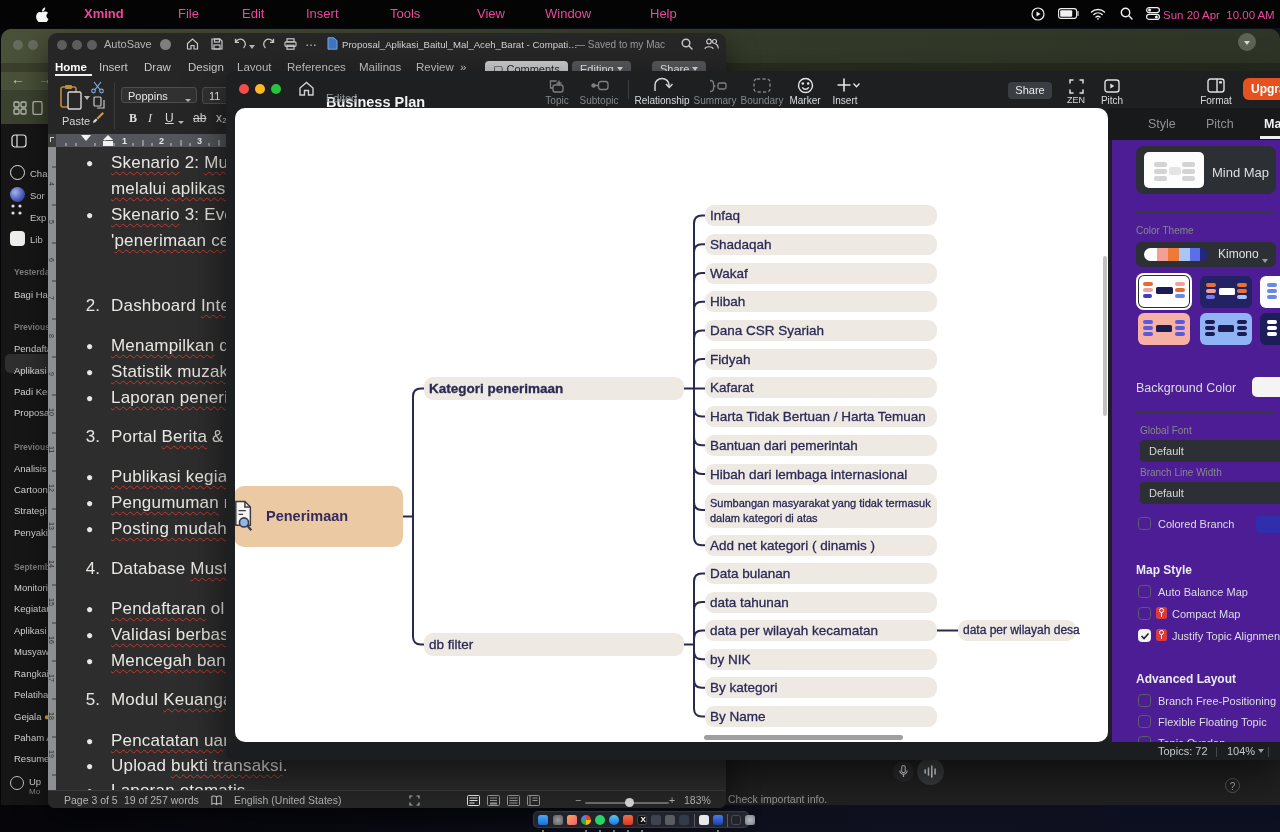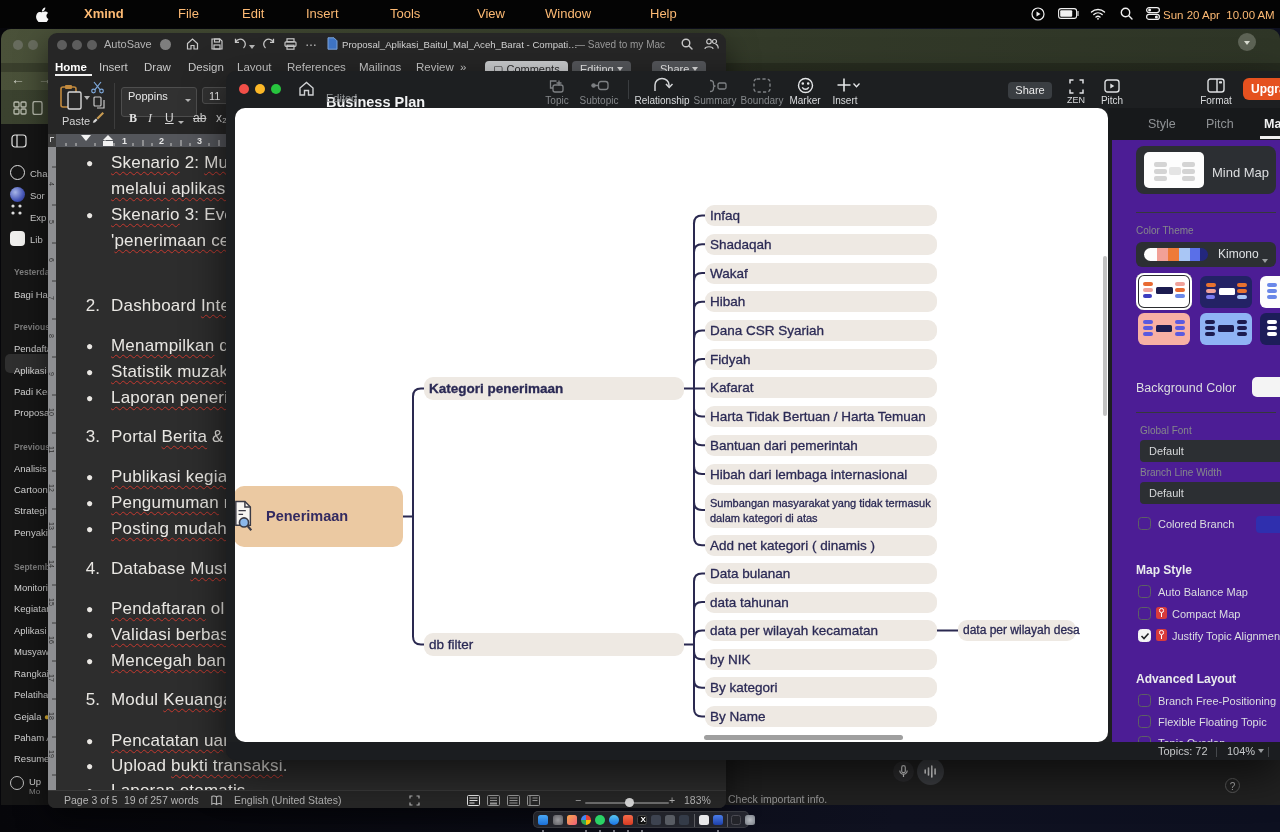--- a/index.html
+++ b/index.html
@@ -1,20 +1,20 @@
 <!DOCTYPE html>
 <html><head>
 <meta charset="utf-8">
 <style>
   * { margin:0; padding:0; box-sizing:border-box; }
   html,body { width:1280px; height:832px; overflow:hidden; background:#08090f; font-family:"Liberation Sans", sans-serif; }
   .abs { position:absolute; }
   #stage { position:relative; width:1280px; height:832px; background:linear-gradient(90deg,#06060a,#0f1120 70%,#0d1020); }
   
-  #menubar { position:absolute; left:0; top:0; width:1280px; height:28px; background:#040404; color:#fdba74; font-size:13px;padding-left:6px; }
+  #menubar { position:absolute; left:0; top:0; width:1280px; height:28px; background:#040404; color:#ec4899; font-size:13px;padding-left:6px; }
   #menubar span { position:absolute; top:7px; line-height:14px; white-space:nowrap; }
   .tri { display:inline-block; width:0; height:0; border-left:3.5px solid transparent; border-right:3.5px solid transparent; border-top:4.5px solid #b5b5b5; vertical-align:2px; }
   
   #cgpt { position:absolute; left:1px; top:29px; width:1279px; height:776px; background:#1e1e1e; border-radius:10px 10px 0 0; overflow:hidden; }
   .cg-green { position:absolute; left:0; top:0; width:100%; height:61px; background:linear-gradient(90deg,#4a5139 0%,#424a33 20%,#333a29 60%,#2e3526 100%); }
   .cg-green2 { position:absolute; left:0; top:61px; width:100%; height:34px; background:linear-gradient(90deg,#3b422f,#2a3023); }
   .cg-side { position:absolute; left:0; top:95px; width:54px; height:681px; background:#161616; }
   .cg-item { position:absolute; left:13px; color:#d6d6d6; font-size:9.5px; white-space:nowrap; }
   .cg-head { position:absolute; left:13px; color:#7f7f7f; font-size:8.5px; font-weight:bold; white-space:nowrap; }
   
@@ -208,21 +208,21 @@
         </svg>
       <svg class="abs" style="left:45px;top:18px;" width="12" height="13" viewBox="0 0 12 13" fill="none" stroke="#c9c9c9" stroke-width="1.2">
           <rect x="1" y="1" width="7" height="9" rx="1"></rect>
           <path d="M4 12 h7 V4"></path>
         </svg>
       <svg class="abs" style="left:44px;top:33px;" width="13" height="13" viewBox="0 0 13 13">
           <path d="M10.5 1 L12 2.5 L6 8.5 L4.5 7 Z" fill="#c89b52"></path>
           <path d="M4 7.5 L5.5 9 L3 11.5 L0.8 11.8 L1.5 9.8 Z" fill="#d8d8d8"></path>
         </svg>
       <div class="abs" style="left:66px;top:5px;width:1px;height:46px;background:#3d3d3d;"></div>
-      <div class="abs" style="left:73px;top:9px;width:76px;height:30px;background:#313131;border:1px solid #4e4e4e;border-radius:3px;">
+      <div class="abs" style="left:73px;top:9px;width:76px;height:16px;background:#313131;border:1px solid #4e4e4e;border-radius:3px;">
         <span class="abs" style="left:6px;top:2px;color:#e8e8e8;font-size:11px;">Poppins</span>
         <span class="abs" style="left:63px;top:6px;"><i class="tri" style="border-left-width:3px;border-right-width:3px;border-top-width:3.5px;"></i></span>
       </div>
       <div class="abs" style="left:154px;top:9px;width:34px;height:17px;background:#313131;border:1px solid #4e4e4e;border-radius:3px;">
         <span class="abs" style="left:6px;top:2px;color:#e8e8e8;font-size:11px;">11</span>
       </div>
       <span class="abs" style="left:81px;top:33px;color:#e0e0e0;font-size:12px;font-weight:bold;font-family:'Liberation Serif',serif;">B</span>
       <span class="abs" style="left:100px;top:33px;color:#d8d8d8;font-size:12px;font-style:italic;font-family:'Liberation Serif',serif;">I</span>
       <span class="abs" style="left:117px;top:33px;color:#d8d8d8;font-size:12px;text-decoration:underline;">U</span>
       <span class="abs" style="left:130px;top:38px;"><i class="tri" style="border-left-width:3px;border-right-width:3px;border-top-width:3.5px;"></i></span>

